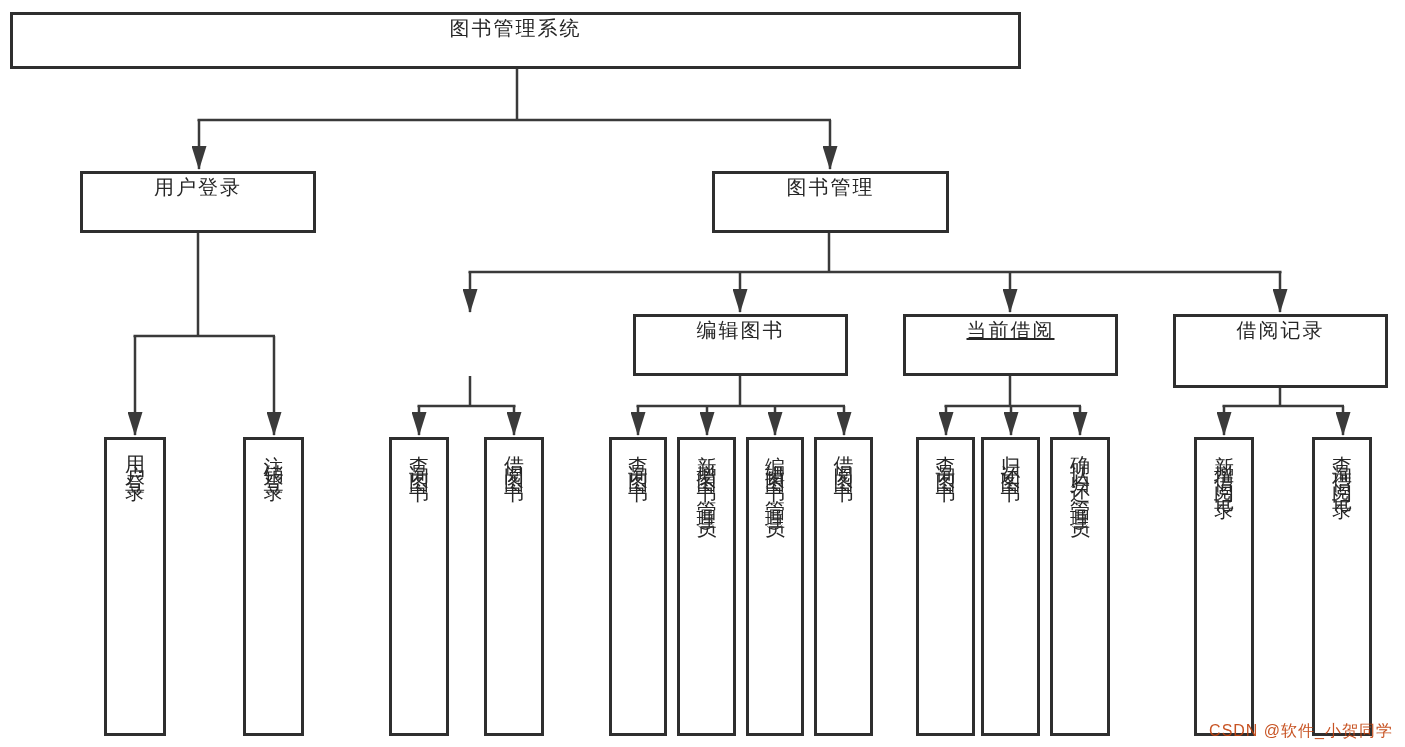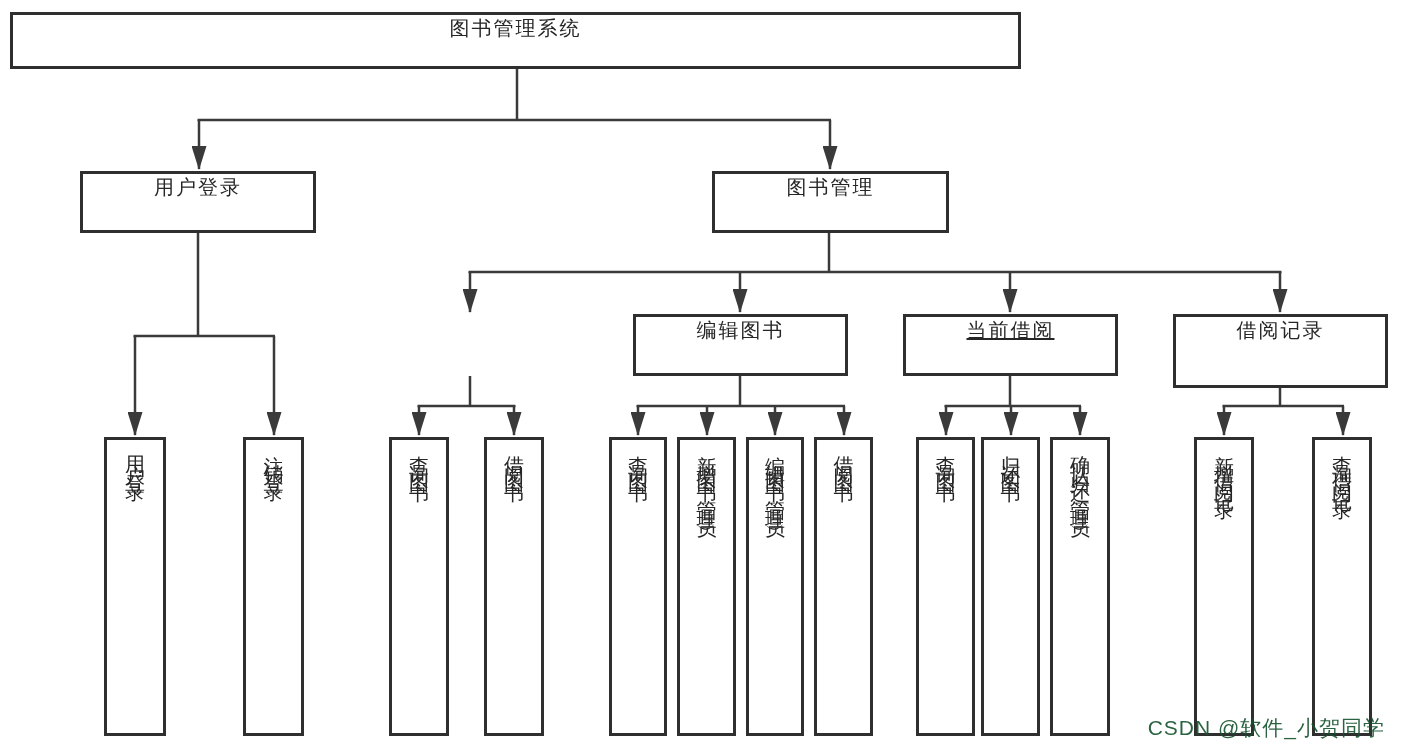--- a/index.html
+++ b/index.html
@@ -40,24 +40,24 @@
   .v-box .v-text {
     writing-mode: vertical-rl;
     text-orientation: mixed;
     font-size: 20px;
     letter-spacing: 9px;
     line-height: 1.05;
     white-space: nowrap;
   }
   .watermark {
     position: absolute;
-    right: 20px;
+    right: 12px;
     bottom: 5px;
-    font-size: 21px;
-    color: #14532d;
+    font-size: 16px;
+    color: #c2410c;
     opacity: 0.9;
     z-index: 5;
     letter-spacing: 1px;
     white-space: nowrap;
   }
 </style>
 </head>
 <body>
 
 <div class="canvas">

